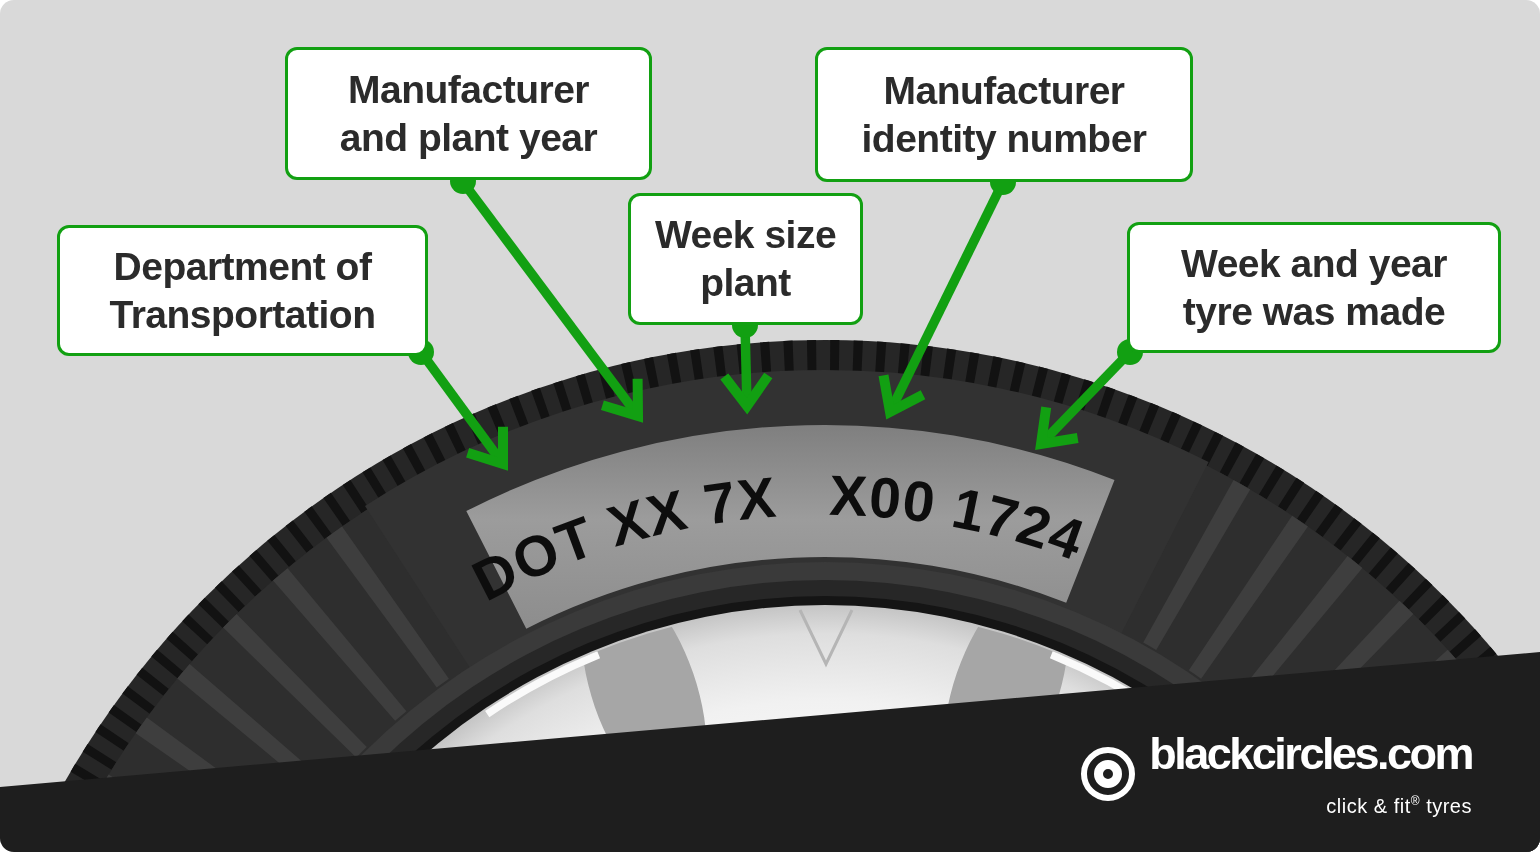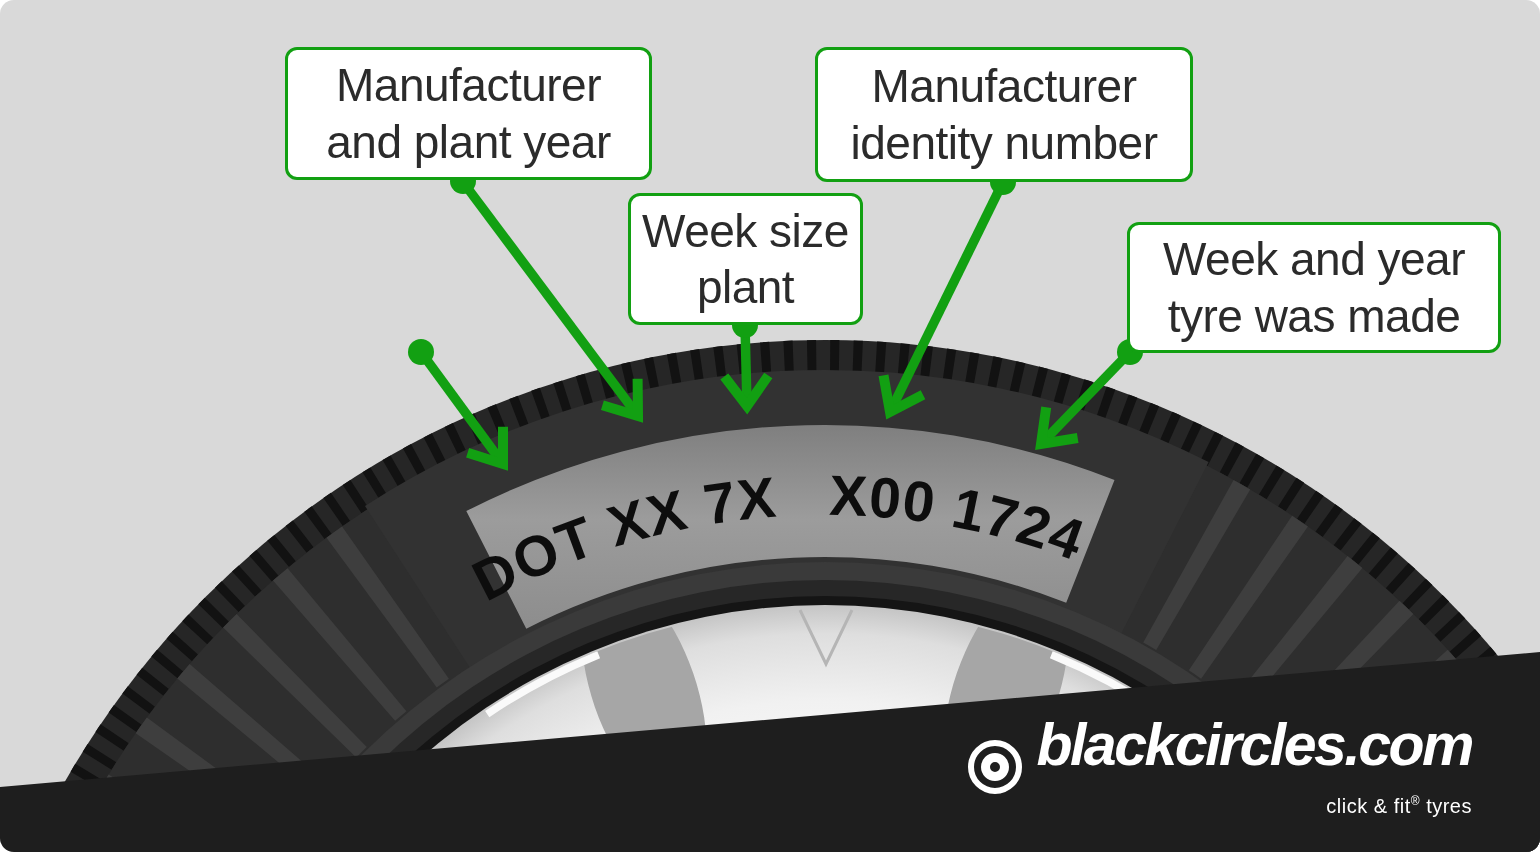--- a/index.html
+++ b/index.html
@@ -18,21 +18,21 @@
     border-radius:14px;overflow:hidden;
   }
   .scene{position:absolute;left:0;top:0;width:1540px;height:852px;display:block;}
   
   .callout{
     position:absolute;background:var(--box_bg);border:3px solid var(--accent);
     border-radius:12px;display:flex;flex-direction:column;justify-content:center;
     align-items:center;text-align:center;z-index:3;
   }
   .callout-line{
-    font-size:46px;font-weight:400;color:var(--box_text);line-height:1.22;
+    font-size:39px;font-weight:700;color:var(--box_text);line-height:1.22;
     letter-spacing:-0.5px;white-space:nowrap;
   }
   
   .arrow-line{stroke:var(--accent);stroke-width:9.5;fill:none;}
   .arrow-head{stroke:var(--accent);stroke-width:10;fill:none;stroke-linejoin:miter;}
   .arrow-dot{fill:var(--accent);}
   .band-shape{fill:var(--band);}
   .dot-code{
     font-family:"Liberation Sans",sans-serif;font-size:57px;font-weight:700;
     letter-spacing:1px;fill:var(--tyre_text);
@@ -44,22 +44,22 @@
   }
   .logo-icon{
     width:54px;height:54px;border:6px solid var(--logo_text);border-radius:50%;
     display:flex;align-items:center;justify-content:center;flex:0 0 auto;
   }
   .logo-icon-inner{
     width:28px;height:28px;border:9px solid var(--logo_text);border-radius:50%;
   }
   .logo-textcol{display:flex;flex-direction:column;align-items:flex-end;}
   .logo-brand{
-    color:var(--logo_text);font-size:59px;font-weight:700;letter-spacing:-2.5px;
-    line-height:1.05;white-space:nowrap;font-style:italic;
+    color:var(--logo_text);font-size:45px;font-weight:700;letter-spacing:-2.5px;
+    line-height:1.05;white-space:nowrap;
   }
   .logo-tagline{
     color:var(--logo_text);font-size:20px;font-weight:400;letter-spacing:0.5px;
     margin-top:18px;white-space:nowrap;
   }
   .logo-tagline sup{font-size:12px;vertical-align:super;line-height:0;}
 </style>
 </head>
 <body>
 
@@ -141,20 +141,24 @@
   <div class="callout" style="left:285px;top:47px;width:367px;height:133px">
     <div class="callout-line">Manufacturer</div>
     <div class="callout-line">and plant year</div>
   </div>
 
   <div class="callout" style="left:815px;top:47px;width:378px;height:135px">
     <div class="callout-line">Manufacturer</div>
     <div class="callout-line">identity number</div>
   </div>
 
+  <div class="callout" style="left:57px;top:225px;width:371px;height:131px">
+    <div class="callout-line">Department of</div>
+    <div class="callout-line">Transportation</div>
+  </div>
 
   <div class="callout" style="left:628px;top:193px;width:235px;height:132px">
     <div class="callout-line">Week size</div>
     <div class="callout-line">plant</div>
   </div>
 
   <div class="callout" style="left:1127px;top:222px;width:374px;height:131px">
     <div class="callout-line">Week and year</div>
     <div class="callout-line">tyre was made</div>
   </div>

